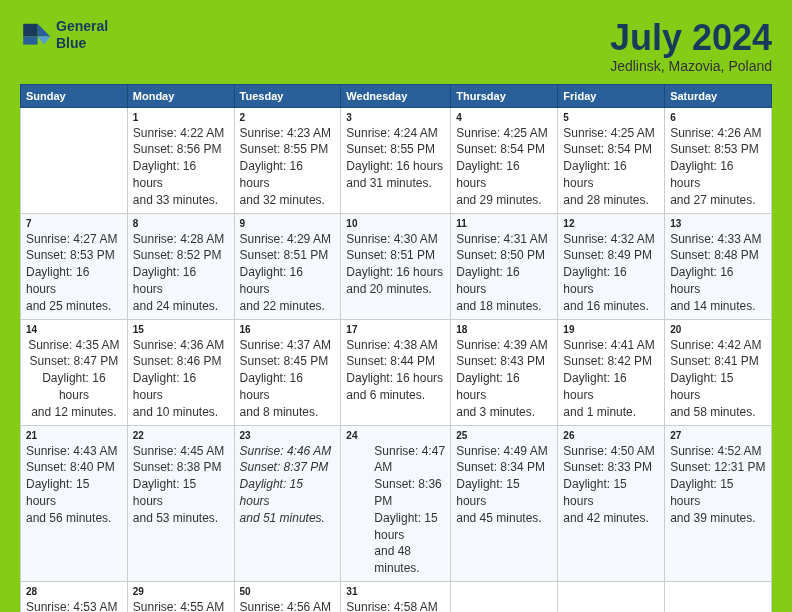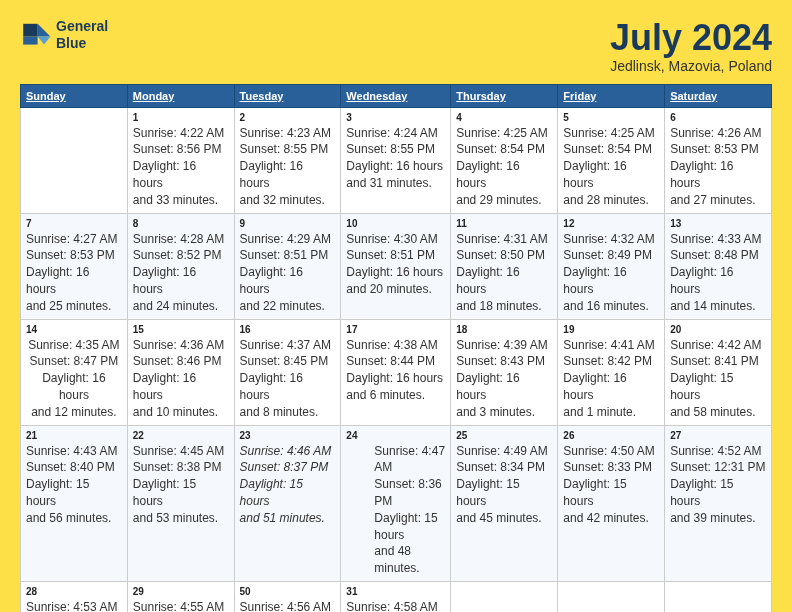--- a/index.html
+++ b/index.html
@@ -7,21 +7,21 @@
       font-family: Arial, sans-serif;
       background: #fff;
       width: 792px;
       height: 612px;
       overflow: hidden;
     }
     .page {
       width: 792px;
       height: 612px;
       padding: 18px 20px 10px 20px;
-      background: #fde047;
+      background: #84cc16;
     }
     .header {
       display: flex;
       justify-content: space-between;
       align-items: flex-start;
       margin-bottom: 10px;
     }
     .logo {
       display: flex;
       align-items: center;
@@ -57,21 +57,20 @@
       font-size: 9px;
     }
     thead tr th {
       background: #2a6099;
       color: #fff;
       text-align: left;
       padding: 5px 5px;
       font-size: 11px;
       font-weight: bold;
       border: 1px solid #1a4a7a;
-      text-decoration: underline;
     }
     tbody tr td {
       border: 1px solid #ccc;
       vertical-align: top;
       padding: 4px 5px;
       height: 78px;
       width: 113px;
       background: #fff;
     }
     tbody tr:nth-child(even) td {

